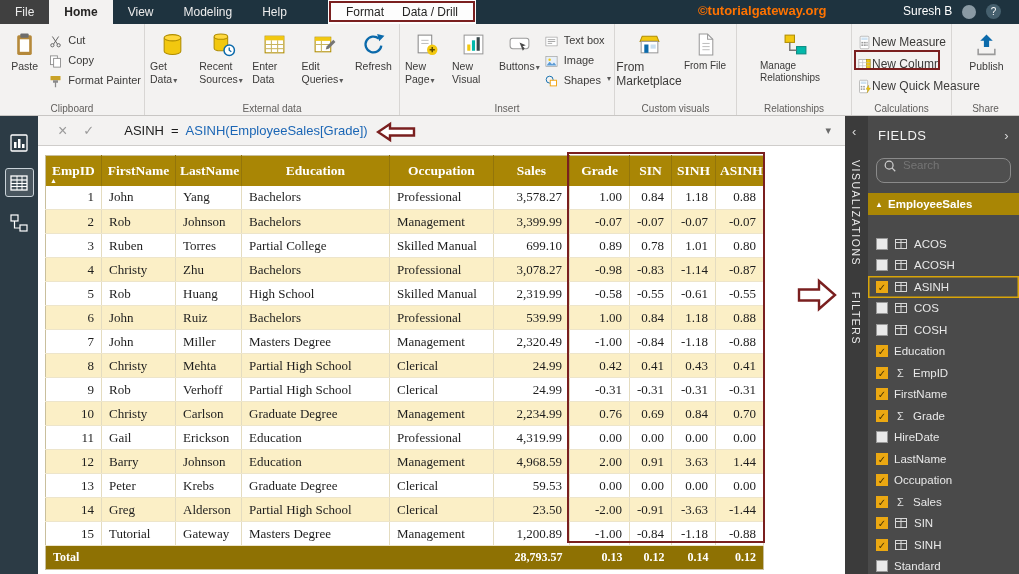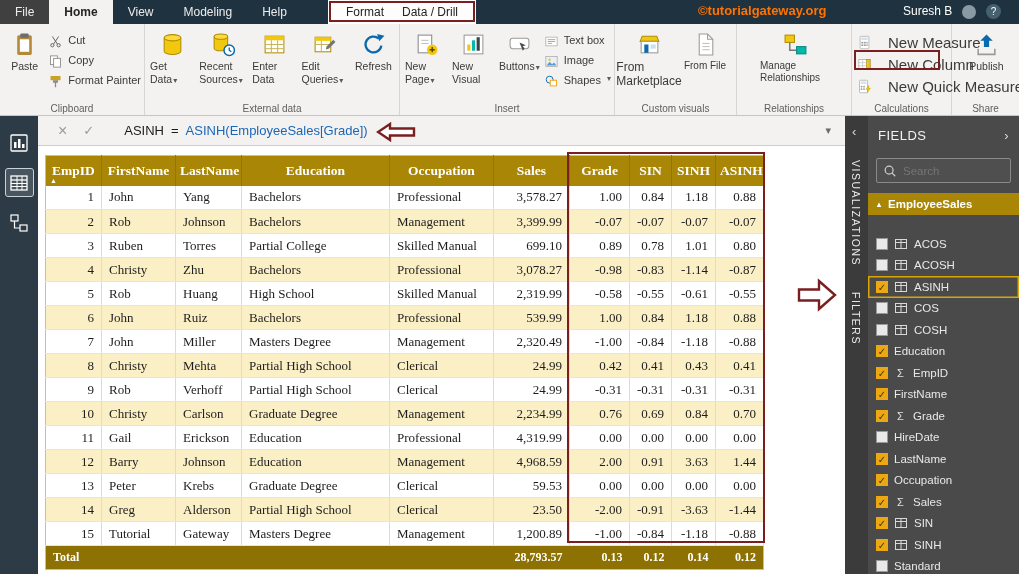--- a/index.html
+++ b/index.html
@@ -21,21 +21,21 @@
 .grp-label{position:absolute;bottom:1px;left:0;right:0;text-align:center;font-size:10px;color:#605E5C;white-space:nowrap}
 .grp-body{display:flex;gap:4px;height:100%}
 .bigbtn{display:flex;flex-direction:column;align-items:center;width:48px;font-size:10.5px;color:#3B3A39;text-align:left;padding-top:3px;cursor:default}
 .bigbtn .ico{width:25px;height:25px;margin-bottom:3px;flex:none}
 .bigbtn .lbl{line-height:1.2}
 .caret{font-size:8px;color:#5a5a5a;margin-left:1px}
 .smallcol{display:flex;flex-direction:column;gap:5px;padding-top:5px}
 .smallbtn{display:flex;align-items:flex-start;gap:5px;font-size:11px;color:#3B3A39;white-space:nowrap;cursor:default}
 .sico{width:15px;height:15px;flex:none;display:inline-flex}
 .stackcol{display:flex;flex-direction:column;gap:4px;padding-top:4px}
-.stackbtn{display:flex;align-items:center;gap:16px;font-size:15px;color:#3B3A39;white-space:nowrap;height:18px;cursor:default}
+.stackbtn{display:flex;align-items:center;gap:0;font-size:12px;color:#3B3A39;white-space:nowrap;height:18px;cursor:default}
 
 #leftnav{position:absolute;left:0;top:116px;width:38px;height:458px;background:#2C3B45}
 .nav-item{width:27px;height:27px;margin:13px auto 13px;display:flex;align-items:center;justify-content:center;border-radius:2px}
 .nav-item.active{background:rgba(255,255,255,.14);outline:1px solid #C9D2D8}
 .nav-item svg{width:20px;height:20px}
 
 #formula-bar{position:absolute;left:38px;top:116px;width:807px;height:30px;background:#F3F2F1;border-bottom:1px solid #CFCDCB;display:flex;align-items:center;font-size:13px}
 .fx-x{margin-left:20px;color:#9a9a9a;font-size:16px}
 .fx-ok{margin-left:16px;color:#9a9a9a;font-size:13px}
 .fx-text{margin-left:30px;display:flex;gap:7px;color:#1b1b1b;white-space:nowrap}
@@ -51,21 +51,21 @@
 .a-r{text-align:right}.a-l{text-align:left}
 .sort{position:absolute;left:4px;bottom:1px;font-size:7px;color:#fff}
 
 #strip{position:absolute;left:845px;top:116px;width:23px;height:458px;background:#3B3B3B}
 #strip .chev{position:absolute;top:8px;left:7px;color:#D8D8D8;font-size:13px}
 .vlabel{position:absolute;left:5px;writing-mode:vertical-rl;font-size:10.5px;letter-spacing:1.5px;color:#ECECEC;white-space:nowrap}
 
 #fields{position:absolute;left:868px;top:116px;width:151px;height:458px;background:#4A4A4A;color:#E8E8E8;overflow:hidden}
 .fields-header{height:38px;display:flex;align-items:center;padding:0 10px;font-size:13px;letter-spacing:.5px;color:#F2F2F2}
 .fields-header .collapse{margin-left:auto;color:#D8D8D8;font-size:13px}
-.search-box{margin:4px 8px 0;height:25px;border:1px solid #8A8A8A;border-radius:2px;display:flex;align-items:center;padding:0 6px;gap:6px;background:#4F4F4F}
+.search-box{margin:4px 8px 0;height:25px;border:1px solid #8A8A8A;border-radius:8px;display:flex;align-items:flex-start;padding:0 6px;gap:6px;background:#4F4F4F}
 .search-box .sgl{width:14px;height:14px;display:inline-flex}
 .search-box input{flex:1;background:transparent;border:none;outline:none;color:#DDD;font-size:11.5px;width:90px;font-family:"Liberation Sans",sans-serif}
 .tbl-row{margin-top:10px;height:22px;background:#A98605;color:#fff;display:flex;align-items:center;gap:7px;padding:0 9px;font-weight:bold;font-size:11.5px}
 .tbl-row .tri{font-size:8px}
 #fields-list{margin-top:18px}
 .field-row{height:21.5px;display:flex;align-items:center;gap:6px;padding:0 8px;font-size:11.5px}
 .field-row.hl{box-shadow:0 0 0 1.5px #D9A509 inset}
 .cb{width:12px;height:12px;border:1px solid #999;background:#E9E9E9;font-size:10px;line-height:11px;text-align:center;color:#4a3500;flex:none}
 .cb.on{background:#EBA812;border-color:#EBA812}
 .sig{font-size:11px;width:13px;text-align:center;color:#E0E0E0;flex:none}

